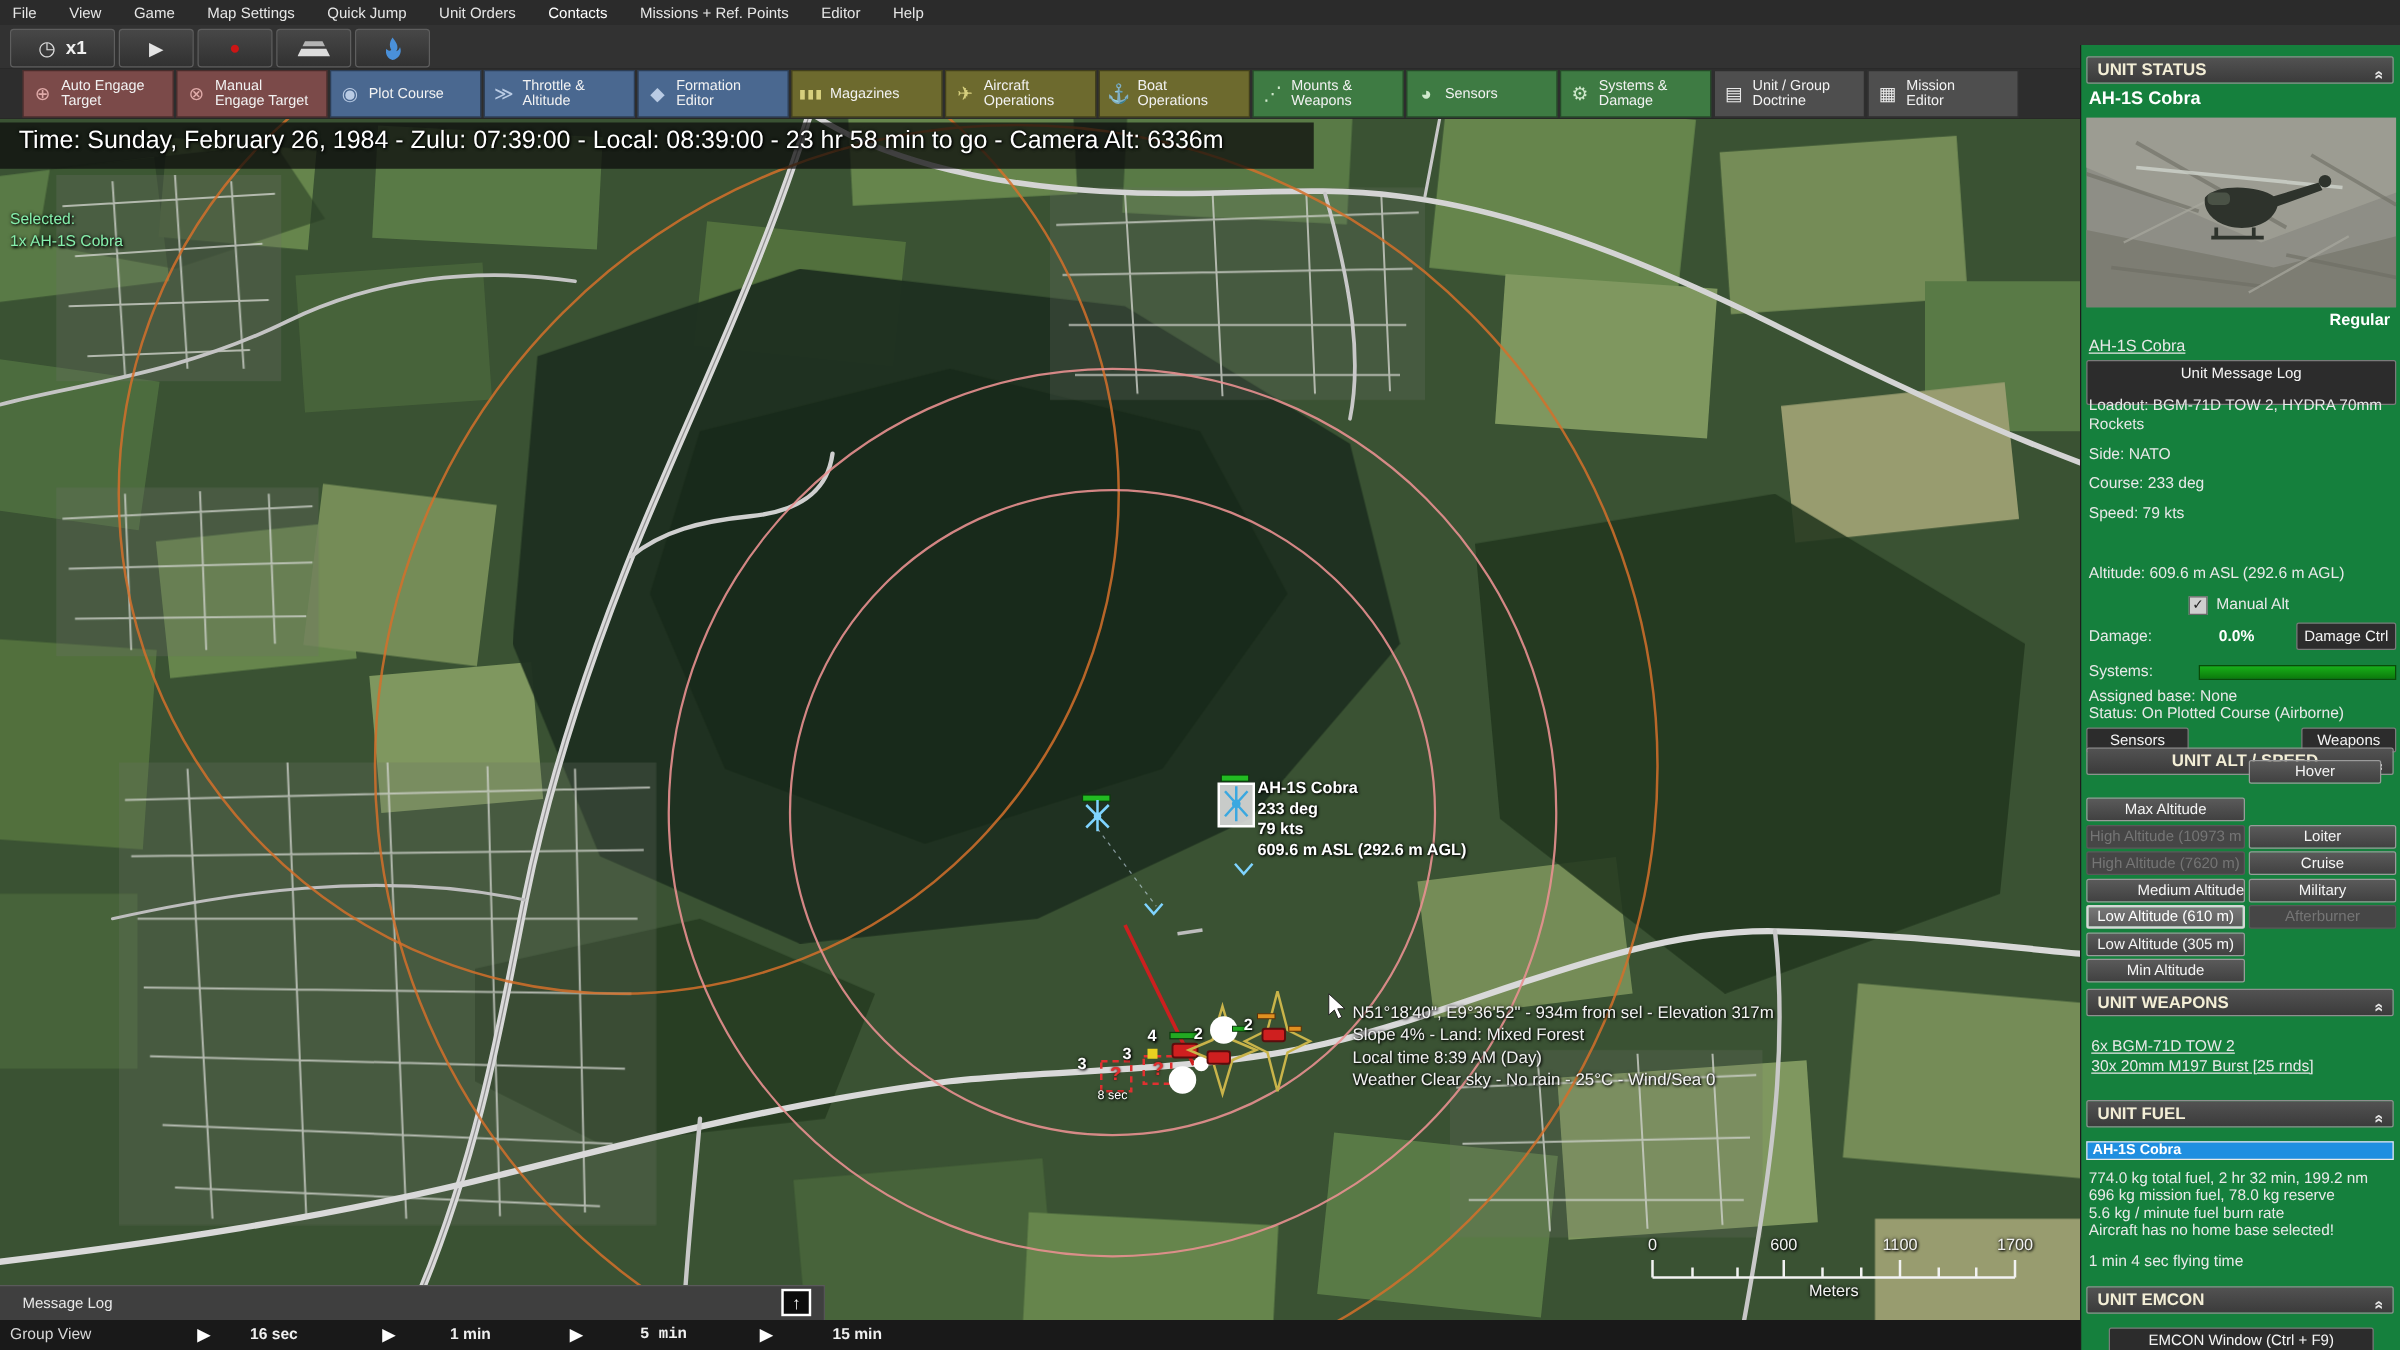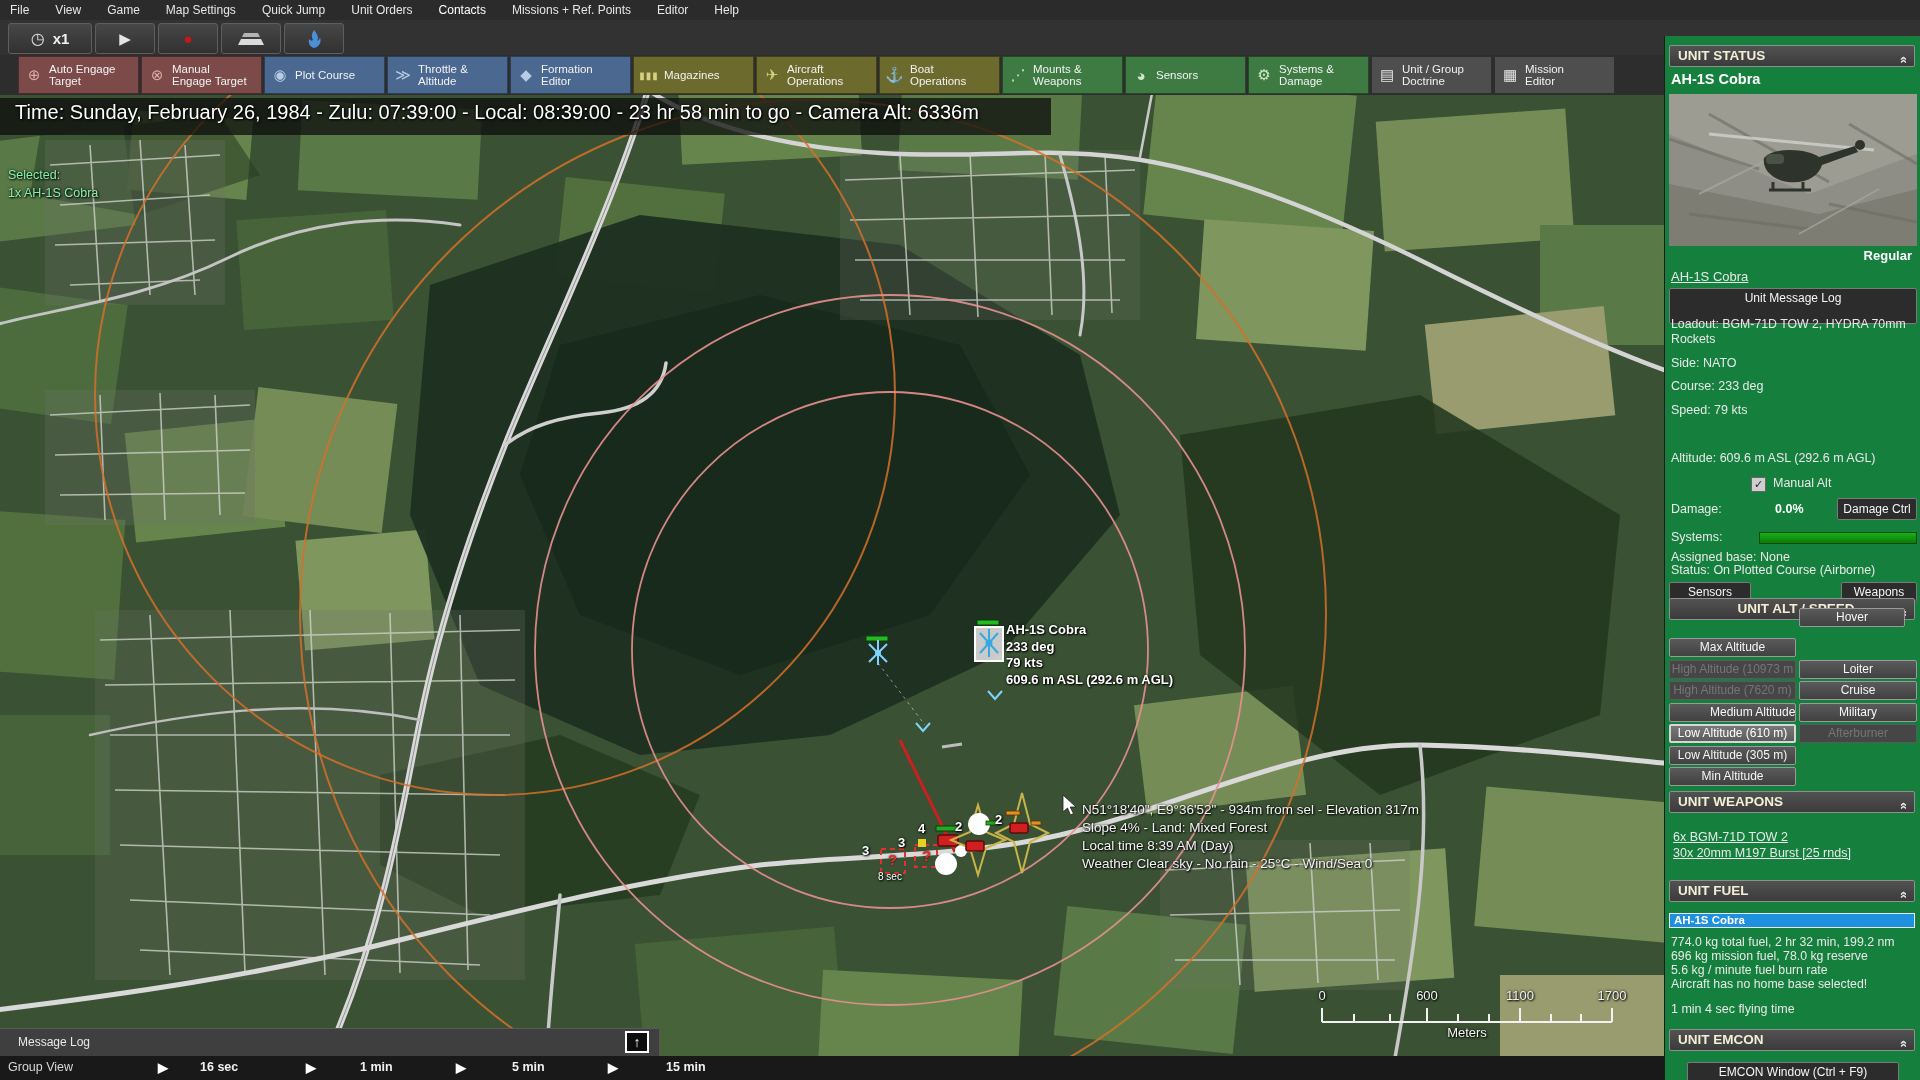--- a/index.html
+++ b/index.html
@@ -345,21 +345,21 @@
   </div>
 </div>
 
 <div id="bottombar">
   <span style="left:8px;font-weight:normal;color:#d8d8d8;">Group View</span>
   <span class="tri" style="left:158px;">▶</span>
   <span style="left:200px;">16 sec</span>
   <span class="tri" style="left:306px;">▶</span>
   <span style="left:360px;">1 min</span>
   <span class="tri" style="left:456px;">▶</span>
-  <span style="left:512px;">5 min</span>
+  <span style="left:512px;font-family:Liberation Mono, monospace;">5 min</span>
   <span class="tri" style="left:608px;">▶</span>
   <span style="left:666px;">15 min</span>
 </div>
 
 <div id="sidebar">
 
   <div class="shdr" style="top:9px;">
     <span>UNIT STATUS</span>
     <span class="chev">»</span>
   </div>

